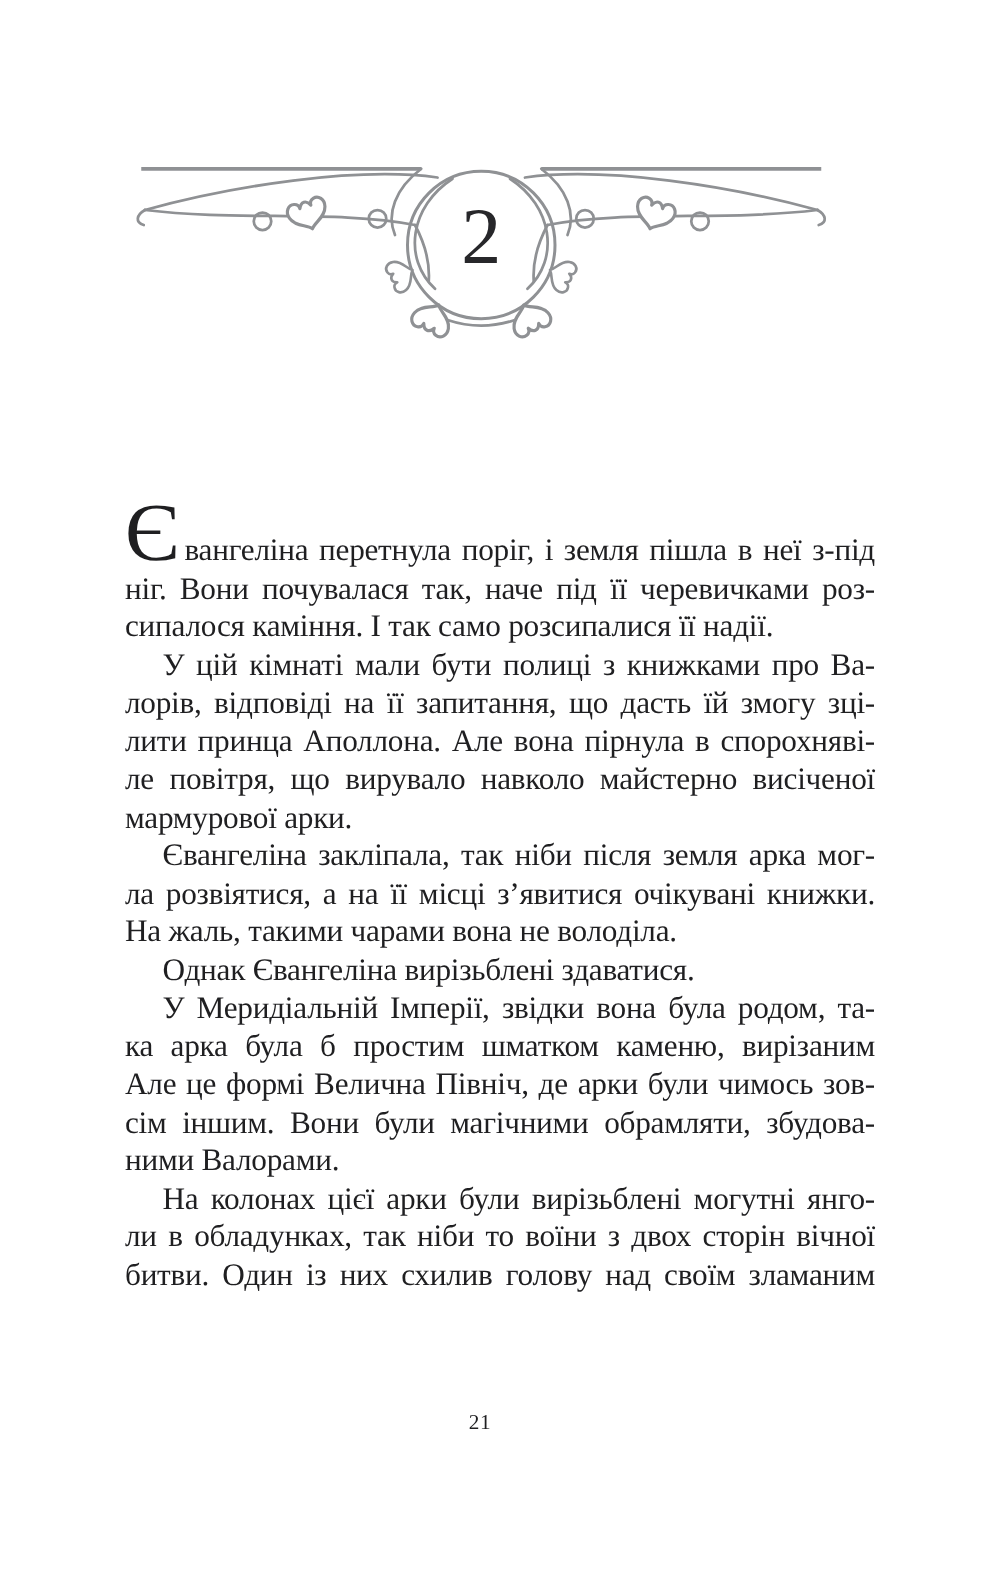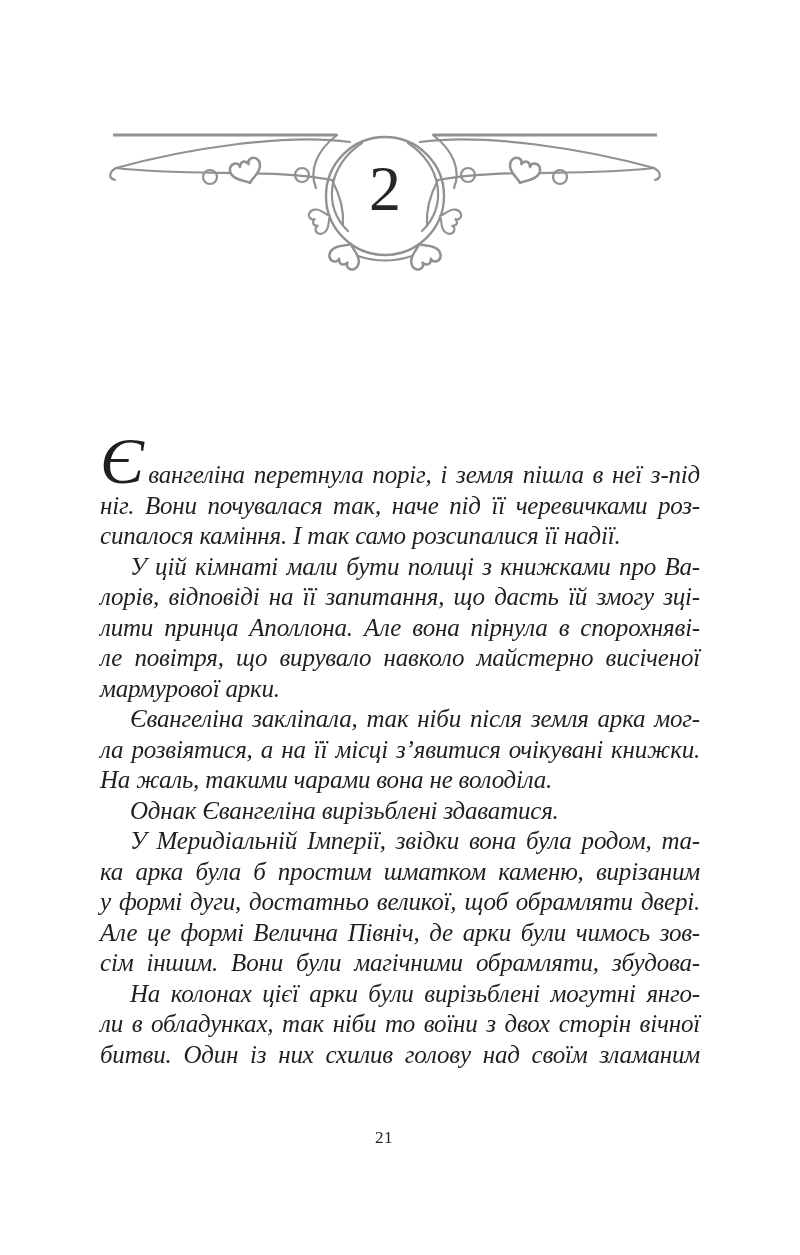--- a/index.html
+++ b/index.html
@@ -42,26 +42,25 @@
   .chapnum {
     font-family: "Liberation Serif", "DejaVu Serif", serif;
     font-size: 64px;
     fill: #27272a;
   }
 
   
   .body-text {
     position: absolute;
     left: 100px;
-    top: 460px;
+    top: 426px;
     width: 600px;
     font-size: 25px;
     line-height: 30.5px;
     letter-spacing: -0.2px;
-    font-style: italic;
   }
   .para { margin: 0; }
   .line {
     height: 30.5px;
     text-align: justify;
     text-align-last: justify;
     overflow: visible;
     white-space: normal;
   }
   .line.last { text-align-last: left; }
@@ -134,23 +133,23 @@
         <div class="line indent">Євангеліна закліпала, так ніби після земля арка мог-</div>
         <div class="line">ла розвіятися, а на її місці з’явитися очікувані книжки.</div>
         <div class="line last">На жаль, такими чарами вона не володіла.</div>
       </div>
       <div class="para">
         <div class="line last indent">Однак Євангеліна вирізьблені здаватися.</div>
       </div>
       <div class="para">
         <div class="line indent">У Меридіальній Імперії, звідки вона була родом, та-</div>
         <div class="line">ка арка була б простим шматком каменю, вирізаним</div>
-        <div class="line">у формі дуги, достатньо великої, щоб обрамляти двері.</div>
         <div class="line">Але це формі Велична Північ, де арки були чимось зов-</div>
         <div class="line">сім іншим. Вони були магічними обрамляти, збудова-</div>
+        <div class="line last">ними Валорами.</div>
       </div>
       <div class="para">
         <div class="line indent">На колонах цієї арки були вирізьблені могутні янго-</div>
         <div class="line">ли в обладунках, так ніби то воїни з двох сторін вічної</div>
         <div class="line">битви. Один із них схилив голову над своїм зламаним</div>
       </div>
     </div>
 
   <div class="folio">21</div>
 

